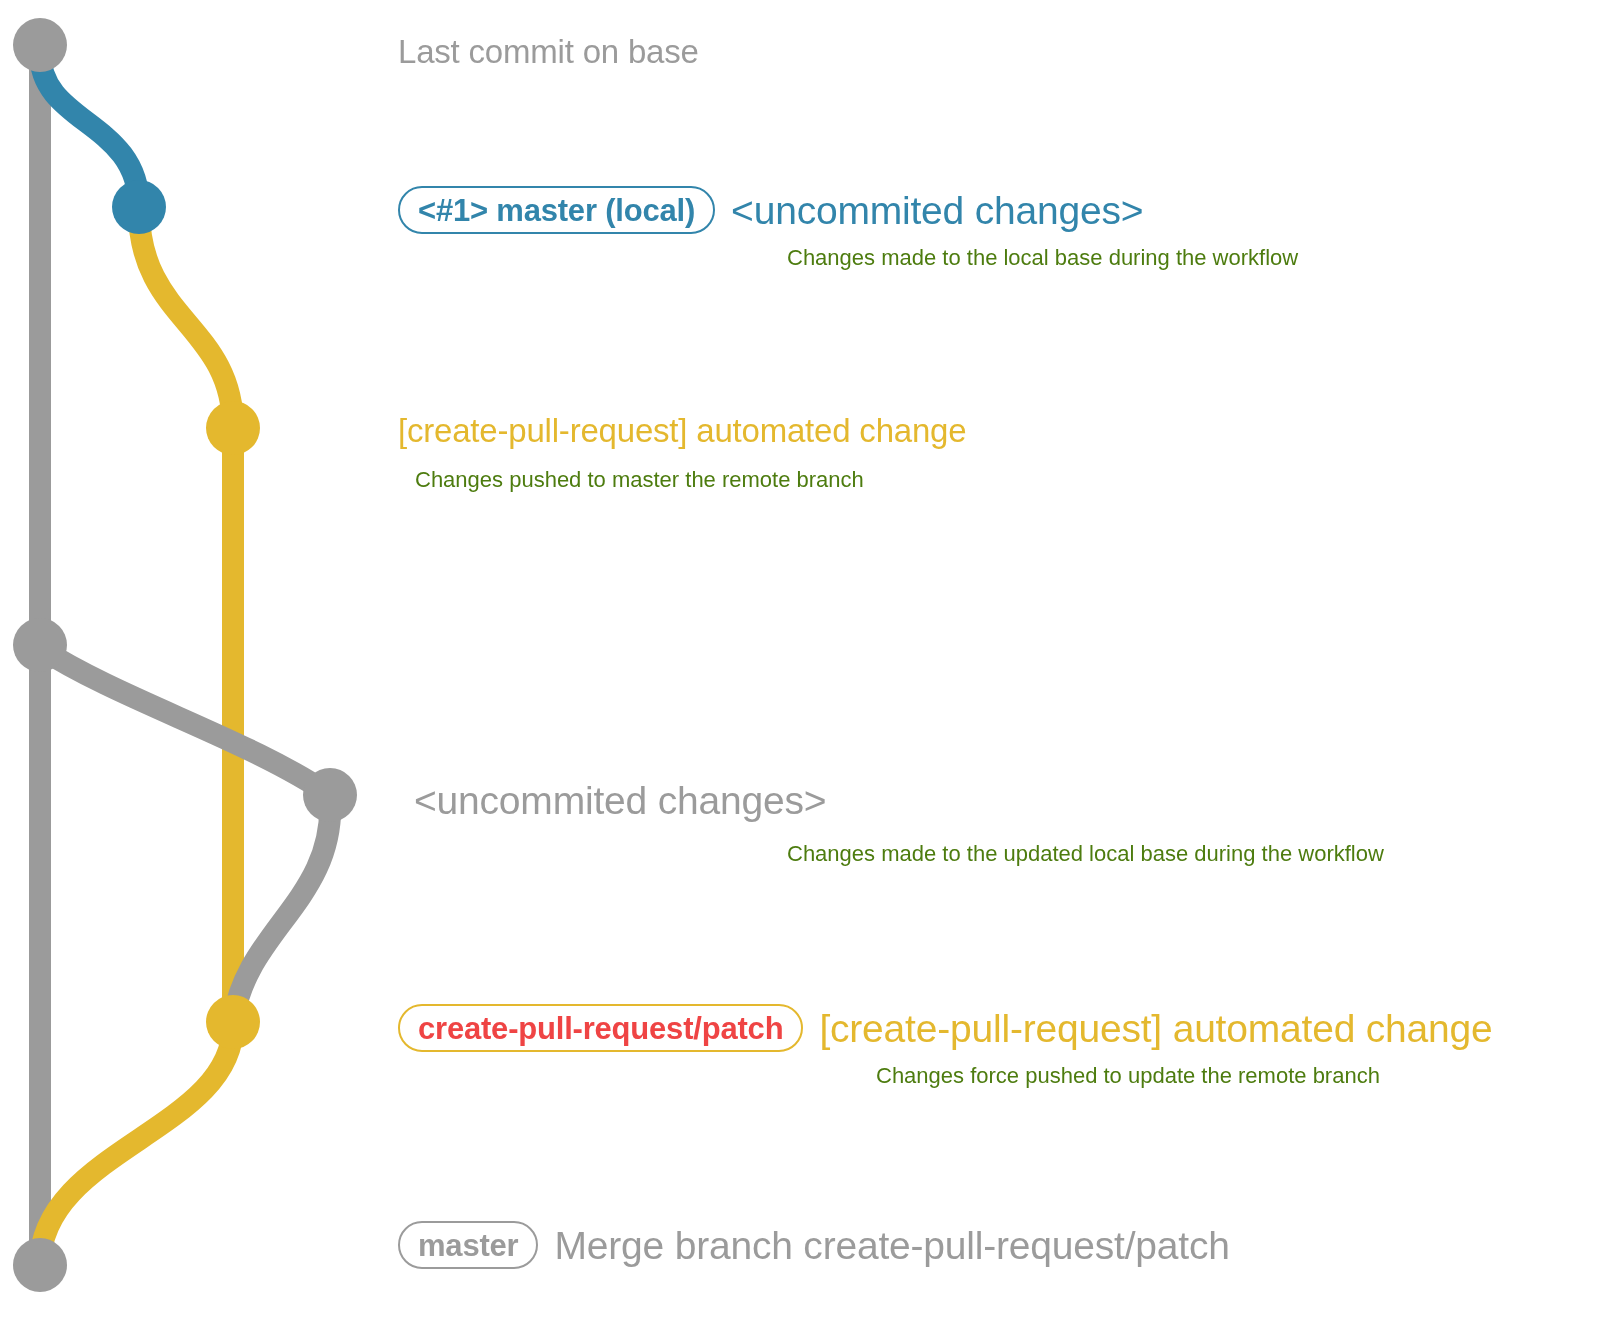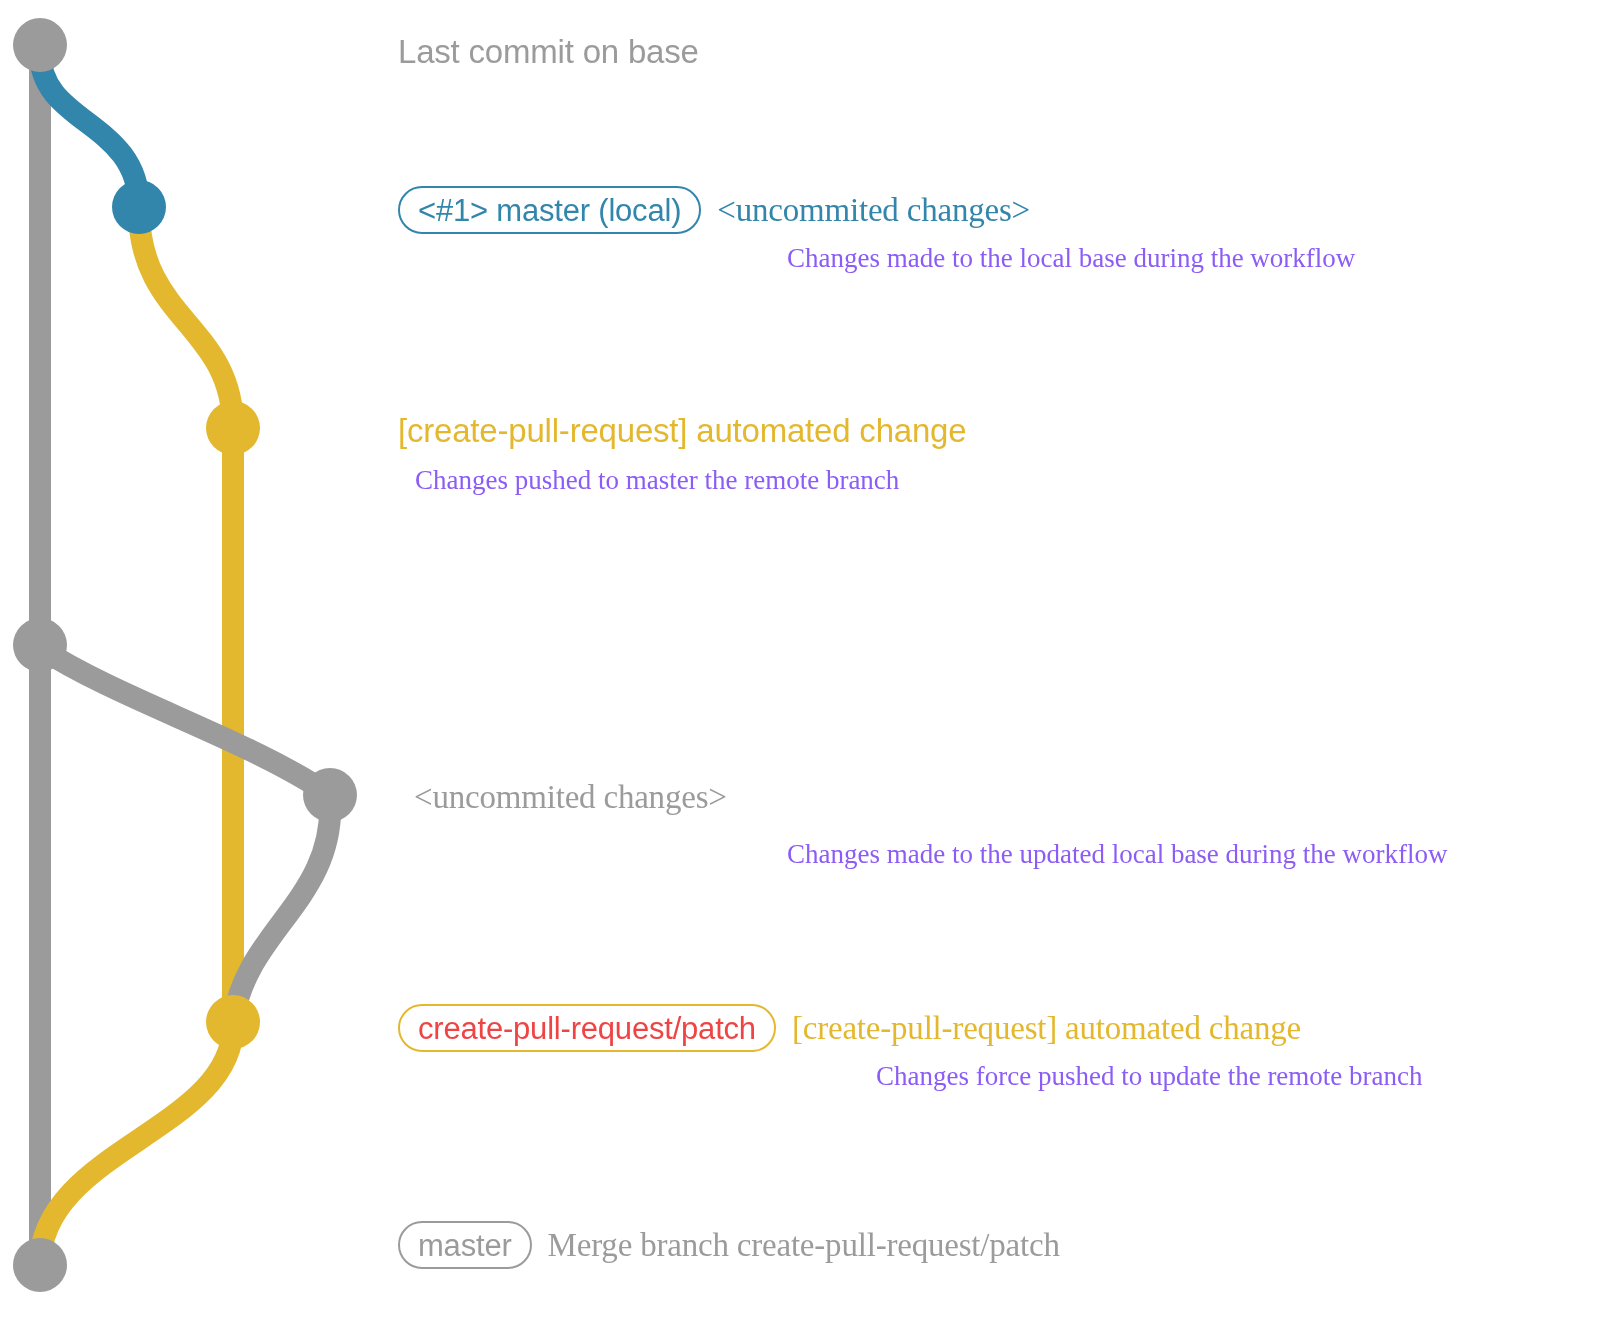--- a/index.html
+++ b/index.html
@@ -60,44 +60,45 @@
     height: 48px;
     padding: 0 18px;
     border-radius: 26px;
     border: 2px solid #9b9b9b;
     color: #9b9b9b;
     font-family: "Liberation Sans", sans-serif;
     font-size: 31px;
     line-height: 1;
     letter-spacing: -0.2px;
     background: #ffffff;
+    font-weight: bold;
   }
   .ref-badge.blue   { border-color: #3285ab; color: #3285ab; }
   .ref-badge.yellow { border-color: #e4b82e; color: #ef4444; }
   .ref-badge.gray   { border-color: #9b9b9b; color: #9b9b9b; }
 
   .ref-msg {
     margin-left: 16px;
-    font-family: Liberation Serif, serif;
-    font-size: 33px;
+    font-family: Liberation Sans, sans-serif;
+    font-size: 39px;
     line-height: 1;
     white-space: nowrap;
     letter-spacing: -0.2px;
   }
   .ref-msg.blue   { color: #3285ab; }
   .ref-msg.gray   { color: #9b9b9b; }
   .ref-msg.yellow { color: #e4b82e; }
 
   
   .note {
     position: absolute;
-    font-family: Liberation Serif, serif;
-    font-size: 27px;
+    font-family: Liberation Sans, sans-serif;
+    font-size: 22px;
     line-height: 36px;
-    color: #8b5cf6;
+    color: #4d7c0f;
     white-space: nowrap;
   }
 </style>
 </head>
 <body>
 
 <svg id="graph-svg" viewBox="0 0 1618 1344" aria-hidden="true">
 
   <path d="M 40 45 L 40 1265" fill="none" stroke="#9b9b9b" stroke-width="22" stroke-linecap="round"></path>
 

